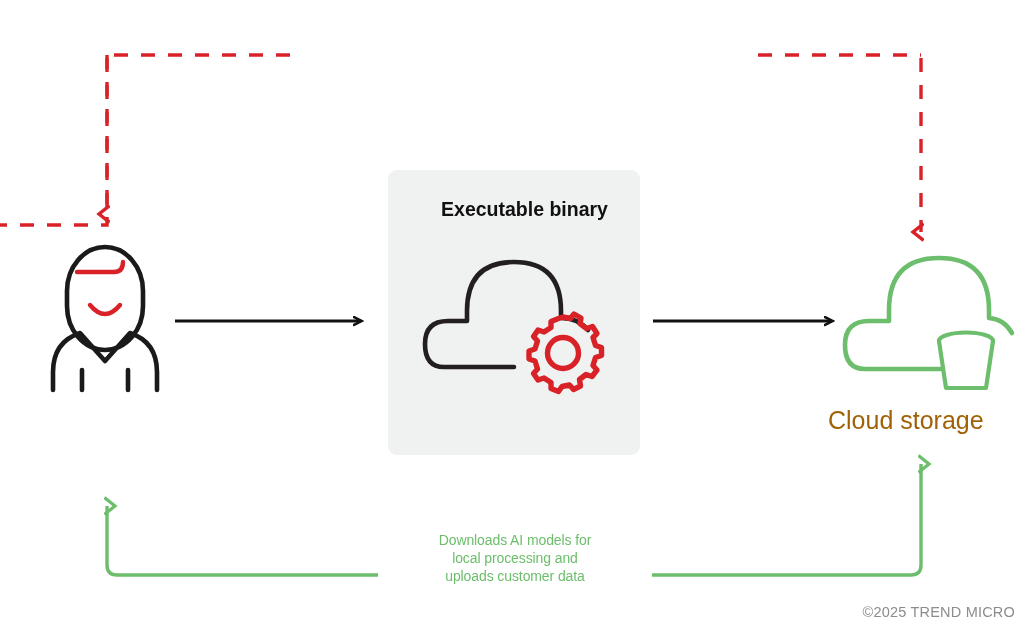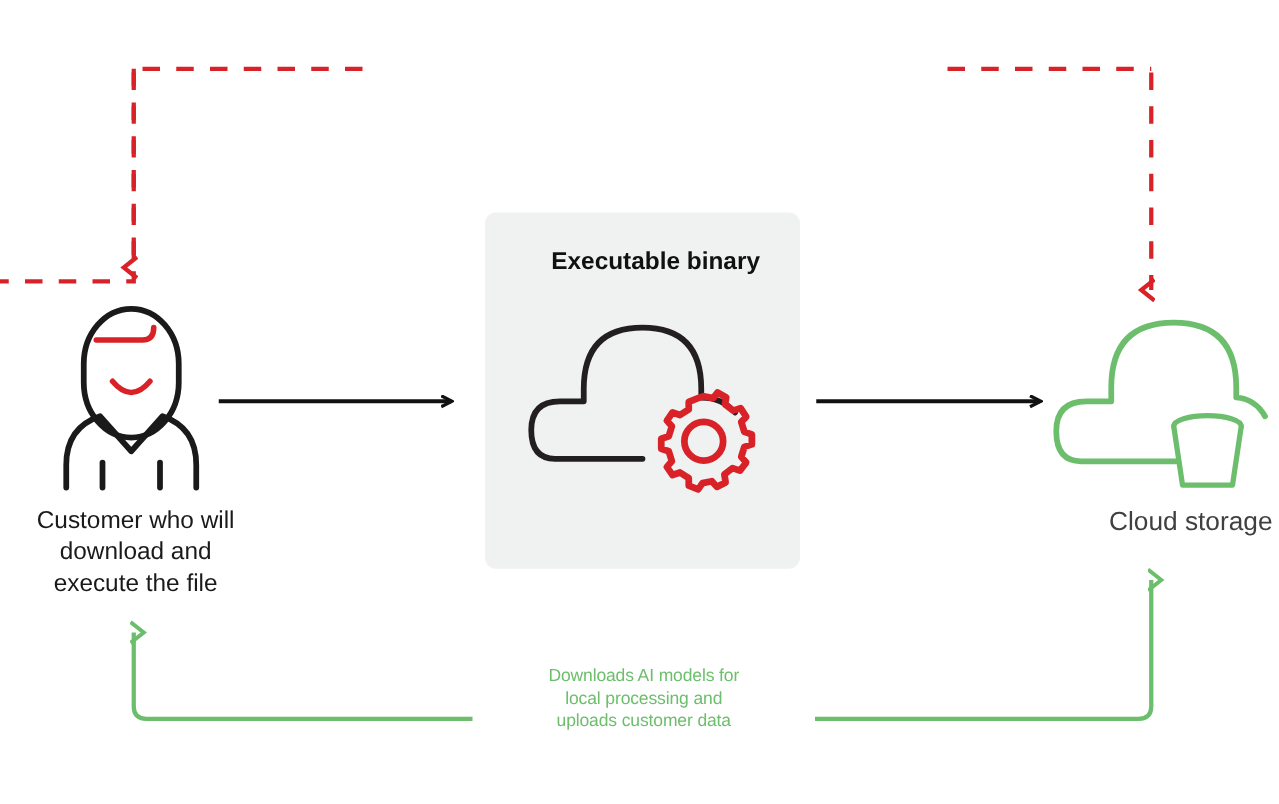--- a/index.html
+++ b/index.html
@@ -62,23 +62,23 @@
     top: 404px;
     width: 205px;
     text-align: center;
     color: #1a1a1a;
     font-size: 19.5px;
   }
   #storage-label {
     left: 828px;
     top: 404px;
     width: 190px;
-    text-align: right;
-    color: #404040;
-    font-size: 21px;
+    text-align: left;
+    color: #a16207;
+    font-size: 25px;
   }
 
   
   #binary-card {
     position: absolute;
     left: 388px;
     top: 170px;
     width: 252px;
     height: 285px;
     background: #f0f1f1;
@@ -208,24 +208,22 @@
         <ellipse cx="966" cy="341" rx="27" ry="8.5" fill="#ffffff" stroke="#6cbe6c" stroke-width="4.2"></ellipse>
         <path d="M939,341 L946,388 L986,388 L993,341" fill="#ffffff" stroke="#6cbe6c" stroke-width="4.2" stroke-linejoin="round" stroke-linecap="round"></path>
       </g>
     </g>
   </svg>
 
 
   <div class="txt" id="binary-title">Executable binary</div>
 
 
-  <div class="txt" id="customer-label">Customer who will
-download and
-execute the file</div>
 
   <div class="txt" id="storage-label">Cloud storage</div>
 
   <div class="txt" id="download-note">Downloads AI models for
 local processing and
 uploads customer data</div>
 
+  <div class="txt" id="copyright">©2025 TREND MICRO</div>
 
 </div>
 
 </body></html>

